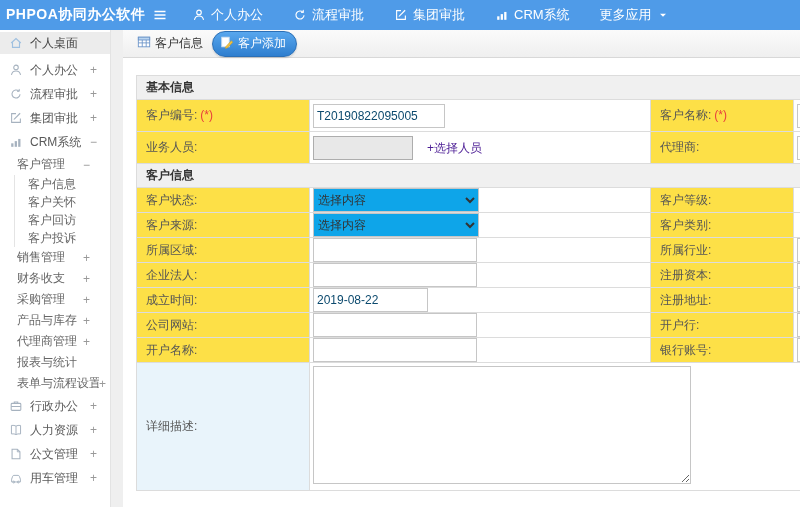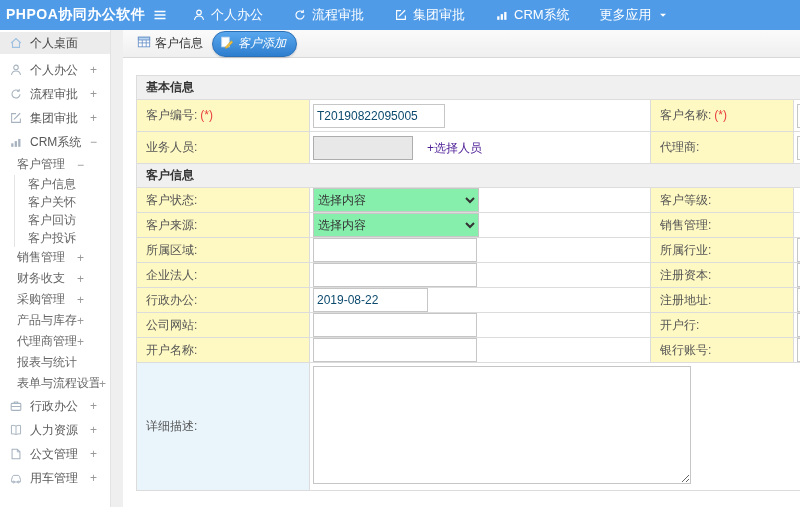--- a/index.html
+++ b/index.html
@@ -20,44 +20,44 @@
   .scrollstrip { width: 13px; background: #efefef; border-left: 1px solid #e3e3e3; flex: none; }
   .main { flex: 1; min-width: 0; display: flex; flex-direction: column; background: #fff; }
 
   
   .s-row { display: flex; align-items: center; cursor: pointer; white-space: nowrap; justify-content: flex-end; }
   .s-row .ic { width: 14px; height: 14px; margin-right: 7px; color: #a6b2bf; flex: none; }
   .s-row .lab { flex: 1; overflow: hidden; }
   .s-row .mk { color: #999; font-size: 12px; }
   .lv0 { height: 24px; padding: 0 13px 0 9px; color: #595959; }
   .lv0.active { height: 22px; background: #ececec; margin-bottom: 4px; color: #444; }
-  .lv1 { height: 21px; padding: 0 26px 0 17px; color: #666; }
+  .lv1 { height: 21px; padding: 0 20px 0 17px; color: #666; }
   .lv2 { height: 18px; padding-left: 13px; color: #666; }
   .lv2-group { margin-left: 14px; border-left: 1px solid #e4e4e4; }
 
   
   .tabstrip { height: 28px; flex: none; background: linear-gradient(#fbfbfb, #efefef); border-bottom: 1px solid #d8d8d8; display: flex; align-items: center; padding-left: 14px; gap: 9px; }
   .tab { display: flex; align-items: center; gap: 4px; font-size: 12px; color: #333; cursor: pointer; }
-  .tab.active { background: linear-gradient(#58a7ee, #2e7ecf); color: #fff; border: 1px solid #2b6fb5; border-radius: 13px; padding: 3px 10px 4px 7px; box-shadow: 0 1px 2px rgba(0,0,0,.15); font-style: italic; }
+  .tab.active { background: linear-gradient(#58a7ee, #2e7ecf); color: #fff; border: 1px solid #2b6fb5; border-radius: 13px; padding: 3px 10px 4px 7px; box-shadow: 0 1px 2px rgba(0,0,0,.15); }
 
   
   .form-area { flex: 1; overflow: hidden; padding: 17px 0 0 13px; }
   table.form { border-collapse: collapse; table-layout: fixed; width: 901px; background: #fff; }
   td { border: 1px solid #dcdcdc; height: 25px; font-size: 12px; color: #555; vertical-align: middle; padding: 0 4px 0 9px; background: #fff; }
   tr.tall td { height: 32px; }
   tr.sec td { background: #f0f0f0; color: #333; font-weight: bold; height: 24px; }
-  td.lbl { background: #fef9c3; }
+  td.lbl { background: #fde047; }
   td.val { padding: 0 0 0 3px; }
   td.desc-lbl { background: #e9f4fb; }
   em.req { color: #e8413c; font-style: normal; margin-left: 3px; font-size: 12px; }
   input.txt { height: 24px; width: 164px; border: 1px solid #c6c6c6; font-size: 12px; padding: 1px 3px; color: #0c4a6e; background: #fff; }
   input.w-code { width: 132px; }
   input.w-date { width: 115px; }
   input.dis { width: 100px; background: #e8e8e8; border: 1px solid #adadad; }
-  select.sel { width: 166px; height: 24px; font-size: 12px; border: 1px solid #c6c6c6; background: #86efac; color: #333; }
+  select.sel { width: 166px; height: 24px; font-size: 12px; border: 1px solid #c6c6c6; background: #0ea5e9; color: #333; }
   a.link { color: #4c1d95; text-decoration: none; font-size: 12px; margin-left: 14px; cursor: pointer; }
   textarea.desc { width: 378px; height: 118px; border: 1px solid #c6c6c6; margin: 3px 0 3px 0; font-size: 12px; font-family: "Liberation Sans", "DejaVu Sans", sans-serif; resize: both; }
 </style>
 </head>
 <body>
 
 <div class="topbar">
   <div class="logo">PHPOA协同办公软件</div>
   <span class="burger">
     <svg width="16" height="16" viewBox="0 0 16 16">
@@ -286,37 +286,37 @@
         </tr>
         <tr>
           <td class="lbl">客户状态:</td>
           <td class="val"><select class="sel"><option>选择内容</option></select></td>
           <td class="lbl">客户等级:</td>
           <td class="val"></td>
         </tr>
         <tr>
           <td class="lbl">客户来源:</td>
           <td class="val"><select class="sel"><option>选择内容</option></select></td>
-          <td class="lbl">销售管理:</td>
+          <td class="lbl">客户类别:</td>
           <td class="val"></td>
         </tr>
         <tr>
           <td class="lbl">所属区域:</td>
           <td class="val"><input class="txt" style=""></td>
           <td class="lbl">所属行业:</td>
           <td class="val"><input class="txt" style=""></td>
         </tr>
         <tr>
           <td class="lbl">企业法人:</td>
           <td class="val"><input class="txt" style=""></td>
           <td class="lbl">注册资本:</td>
           <td class="val"><input class="txt" style=""></td>
         </tr>
         <tr>
-          <td class="lbl">行政办公:</td>
+          <td class="lbl">成立时间:</td>
           <td class="val"><input class="txt w-date" value="2019-08-22" style=""></td>
           <td class="lbl">注册地址:</td>
           <td class="val"><input class="txt" style=""></td>
         </tr>
         <tr>
           <td class="lbl">公司网站:</td>
           <td class="val"><input class="txt" style=""></td>
           <td class="lbl">开户行:</td>
           <td class="val"><input class="txt" style=""></td>
         </tr>

